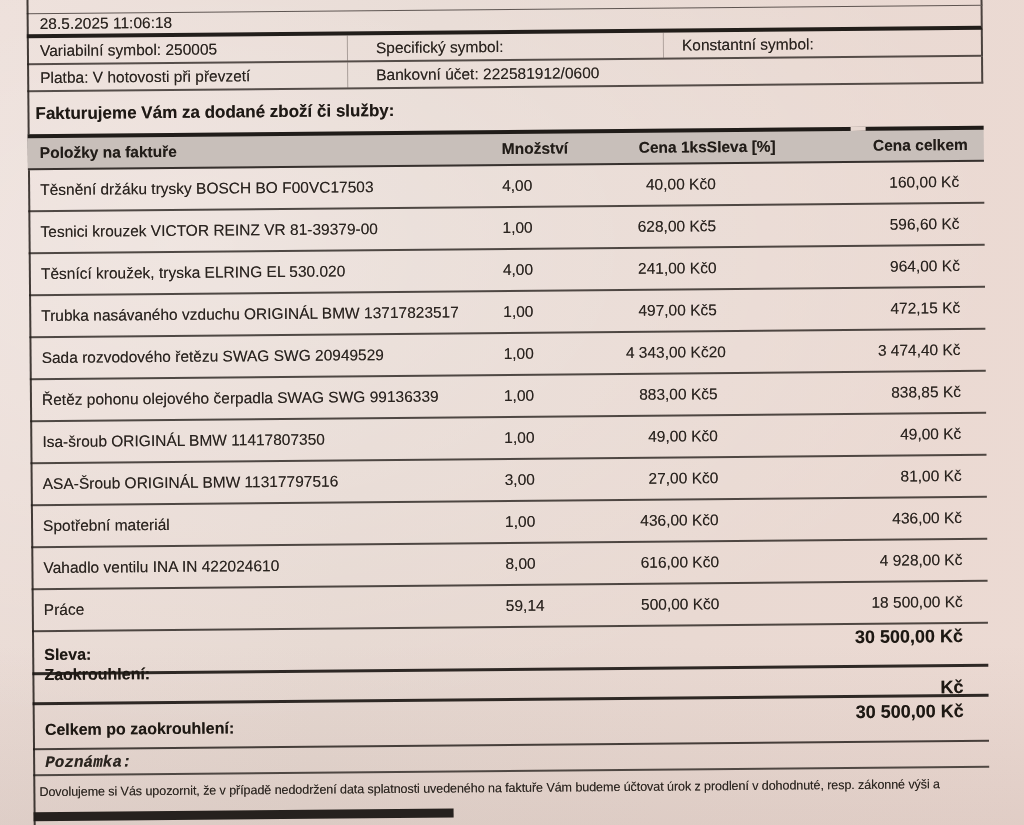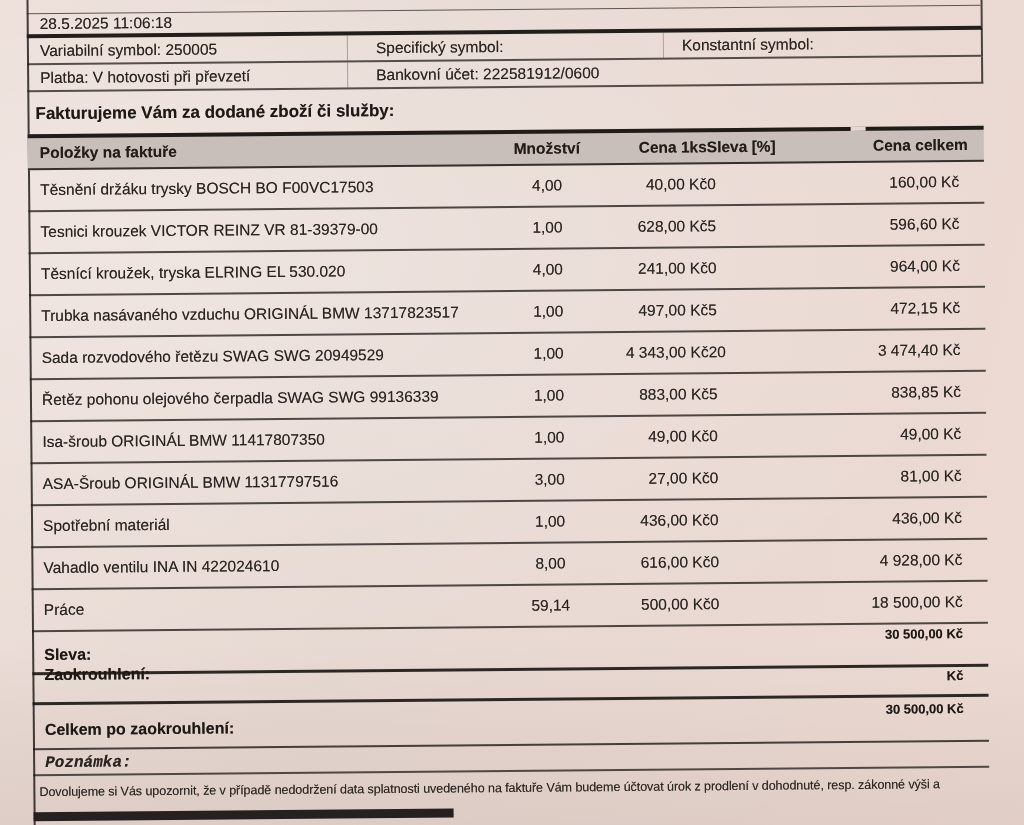--- a/index.html
+++ b/index.html
@@ -37,34 +37,34 @@
   .tbl{width:956px;}
   .thead{position:relative;box-sizing:border-box;display:flex;align-items:center;height:36px;
     background:#c8bfba;border-top:4px solid rgba(24,20,17,.95);
     border-bottom:2px solid rgba(30,25,22,.85);font-weight:bold;font-size:15.5px;color:#211c18;}
   .thead::after{content:"";position:absolute;top:-4px;left:823px;width:15px;height:4px;
     background:#e7d8d1;}
   .trow{box-sizing:border-box;display:flex;align-items:center;height:42px;
     border-bottom:2px solid rgba(33,28,24,.78);font-size:15.5px;}
   .c{box-sizing:border-box;}
   .name{flex:1;padding-left:12px;}
-  .qty{width:90px;text-align:center;}
+  .qty{width:90px;text-align:left;}
   .unit{width:115px;text-align:right;}
   .disc{width:100px;text-align:left;}
   .total{width:177px;text-align:right;padding-right:25px;}
   .thead .total{padding-right:16px;}
 
   
   .srow{position:relative;box-sizing:border-box;width:956px;font-weight:bold;}
   .srow .slabel{position:absolute;left:12px;font-size:16px;color:#1d1813;}
-  .srow .svalue{position:absolute;right:25px;font-size:13px;color:#1d1813;}
+  .srow .svalue{position:absolute;right:25px;font-size:18px;color:#1d1813;}
   .s-celkem{height:43px;border-bottom:3px solid rgba(26,21,18,.9);}
   .s-celkem .slabel{bottom:8px;} .s-celkem .svalue{top:2px;}
   .s-zaokr{height:30px;border-bottom:3px solid rgba(26,21,18,.9);}
-  .s-zaokr .slabel{bottom:18px;} .s-zaokr .svalue{top:1px;}
+  .s-zaokr .slabel{bottom:18px;} .s-zaokr .svalue{top:10px;}
   .s-po{height:45px;border-bottom:2.5px solid rgba(30,25,21,.8);}
   .s-po .slabel{top:16px;} .s-po .svalue{top:4px;}
   .s-note{height:26px;border-bottom:2px solid rgba(30,25,21,.75);}
   .s-note .slabel{top:4px;font-style:italic;font-weight:bold;color:#2a241f;font-family:Liberation Mono, monospace;}
 
   .footer-line{margin:9px 0 0 6px;font-size:12.6px;letter-spacing:-0.1px;white-space:nowrap;
     color:#2c2621;}
   .cut-box-line{margin-top:13px;width:420px;height:9px;background:rgba(22,18,15,.92);}
 </style>
 </head>

